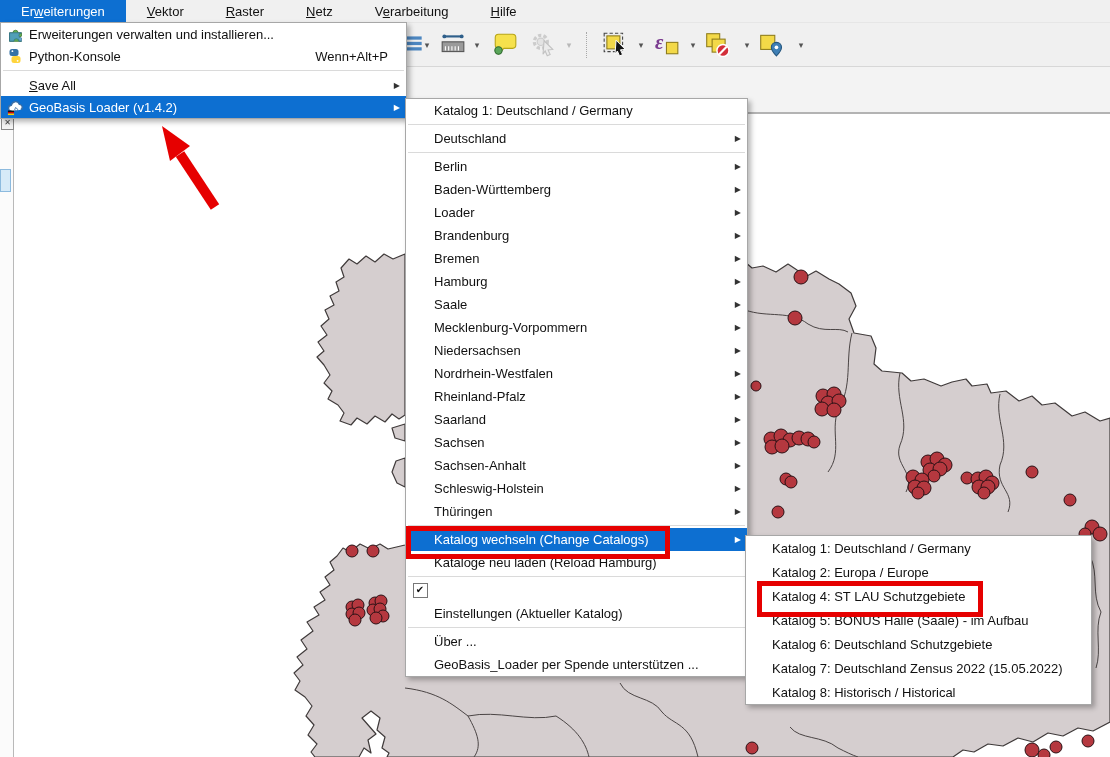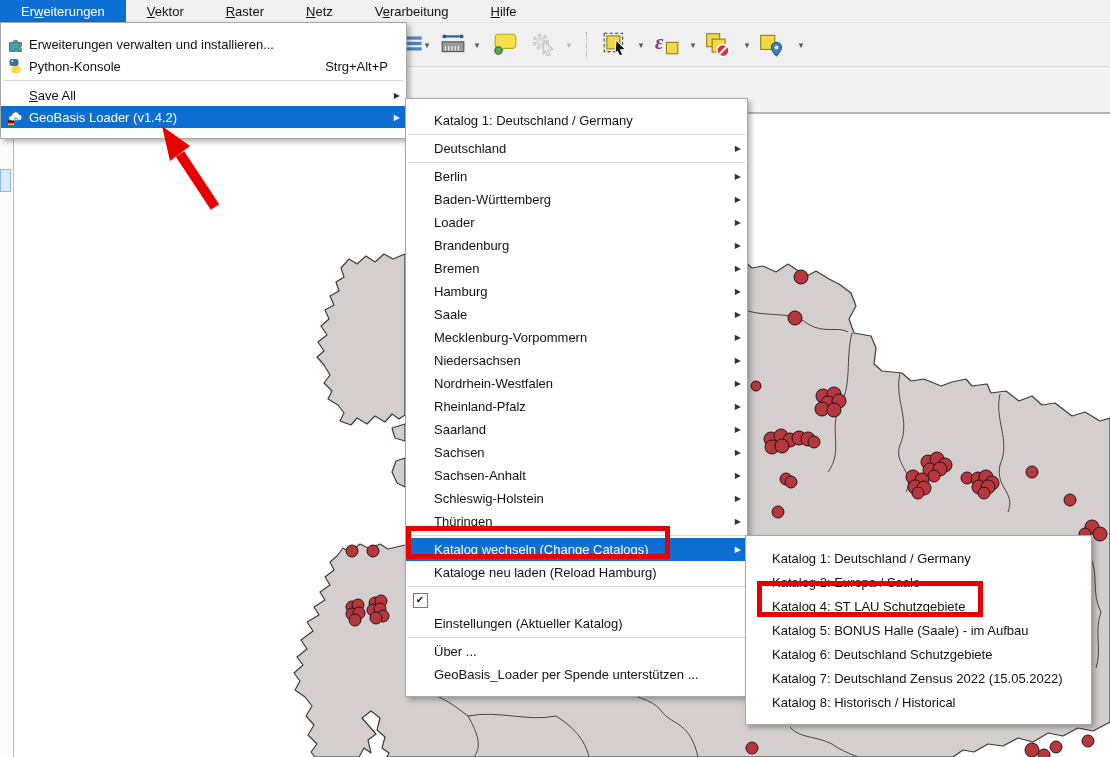--- a/index.html
+++ b/index.html
@@ -34,21 +34,21 @@
     border:1px solid #8cbade;}
 
   
   .map-svg{position:absolute;left:13px;top:114px;z-index:1;}
   .land{fill:var(--land);stroke:var(--land-border);stroke-width:1.2;stroke-linejoin:round;}
   .bline{fill:none;stroke:#4a4444;stroke-width:1;}
   #dots-layer circle{fill:var(--dot);stroke:var(--dot-stroke);stroke-width:1;}
 
   
   .menu{position:absolute;background:#fff;border:1px solid #a7a7a7;
-    box-shadow:3px 3px 5px rgba(0,0,0,.28);padding:10px 0;cursor:default;}
+    box-shadow:3px 3px 5px rgba(0,0,0,.28);padding:0 0;cursor:default;}
   .menu.plugins{left:0;top:22px;width:405px;z-index:50;}
   .menu.geob{left:405px;top:98px;width:341px;z-index:51;}
   .menu.cat{left:745px;top:535px;width:345px;z-index:52;}
   .mi{display:flex;align-items:center;height:23px;padding:0 6px 0 0;white-space:nowrap;}
   .plugins .mi{height:22px;}
   .cat .mi{height:24px;}
   .mi .ic{flex:none;width:28px;display:flex;align-items:center;justify-content:center;}
   .cat .mi .ic{width:26px;}
   .mi .lbl{flex:1;overflow:hidden;}
   .mi .sc{margin-left:24px;}
@@ -270,21 +270,21 @@
       <div class="mi">
         <span class="ic">
           <svg width="16" height="16" viewBox="0 0 16 16">
             <rect x="2.5" y="1" width="9" height="7" rx="2.5" fill="#3572a5"></rect>
             <rect x="4.5" y="8" width="9" height="7" rx="2.5" fill="#ffd43b"></rect>
             <circle cx="5.4" cy="3.2" r="0.9" fill="#fff"></circle>
             <circle cx="10.6" cy="12.8" r="0.9" fill="#fff"></circle>
           </svg>
         </span>
         <span class="lbl">Python-Konsole</span>
-        <span class="sc">Strg+Alt+P</span>
+        <span class="sc">Wenn+Alt+P</span>
         <span class="arr" style="visibility: hidden;">▶</span>
       </div>
       <div class="sep"></div>
       <div class="mi">
         <span class="ic"></span>
         <span class="lbl"><u>S</u>ave All</span>
         <span class="sc"></span>
         <span class="arr" style="visibility: visible;">▶</span>
       </div>
       <div class="mi hl">
@@ -434,21 +434,21 @@
     </div>
 
   <div class="menu cat">
 
   <div class="mi">
         <span class="ic"></span>
         <span class="lbl">Katalog 1: Deutschland / Germany</span>
       </div>
       <div class="mi">
         <span class="ic"></span>
-        <span class="lbl">Katalog 2: Europa / Saale</span>
+        <span class="lbl">Katalog 2: Europa / Europe</span>
       </div>
       <div class="mi">
         <span class="ic"></span>
         <span class="lbl">Katalog 4: ST LAU Schutzgebiete</span>
       </div>
       <div class="mi">
         <span class="ic"></span>
         <span class="lbl">Katalog 5: BONUS Halle (Saale) - im Aufbau</span>
       </div>
       <div class="mi">

